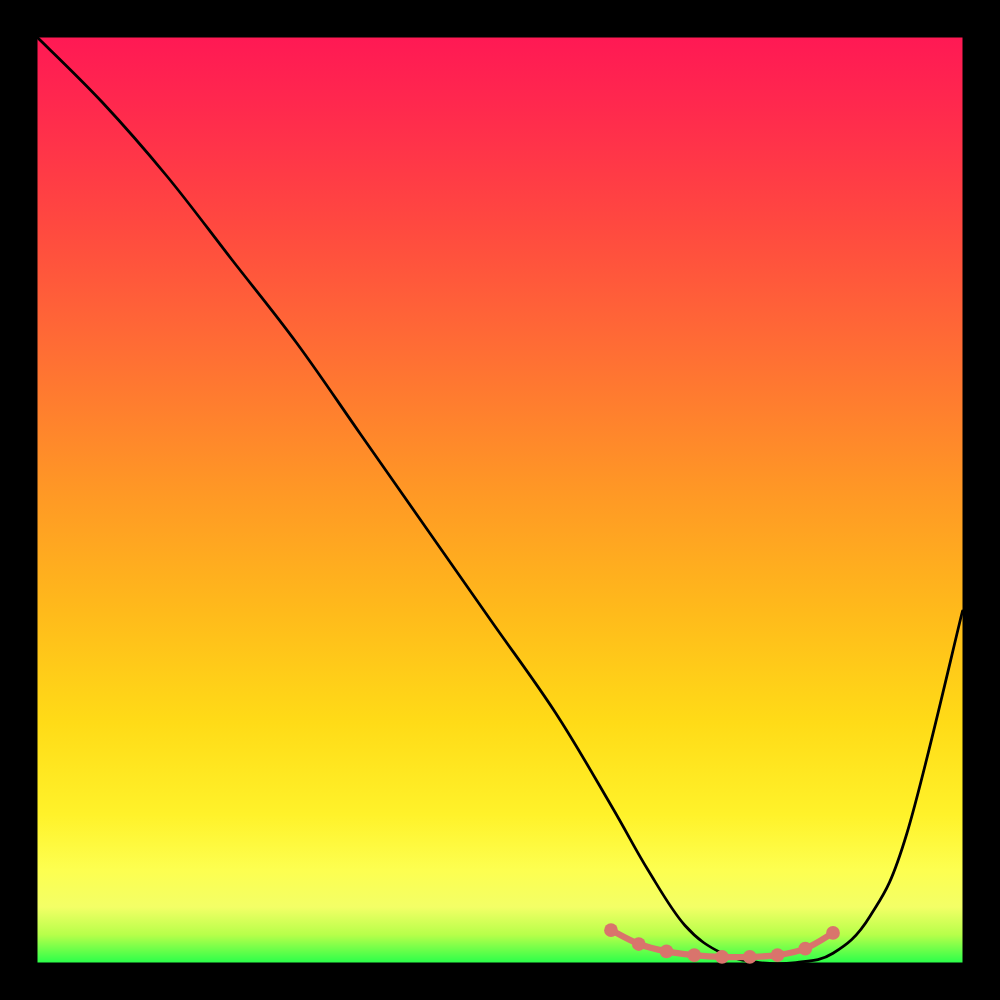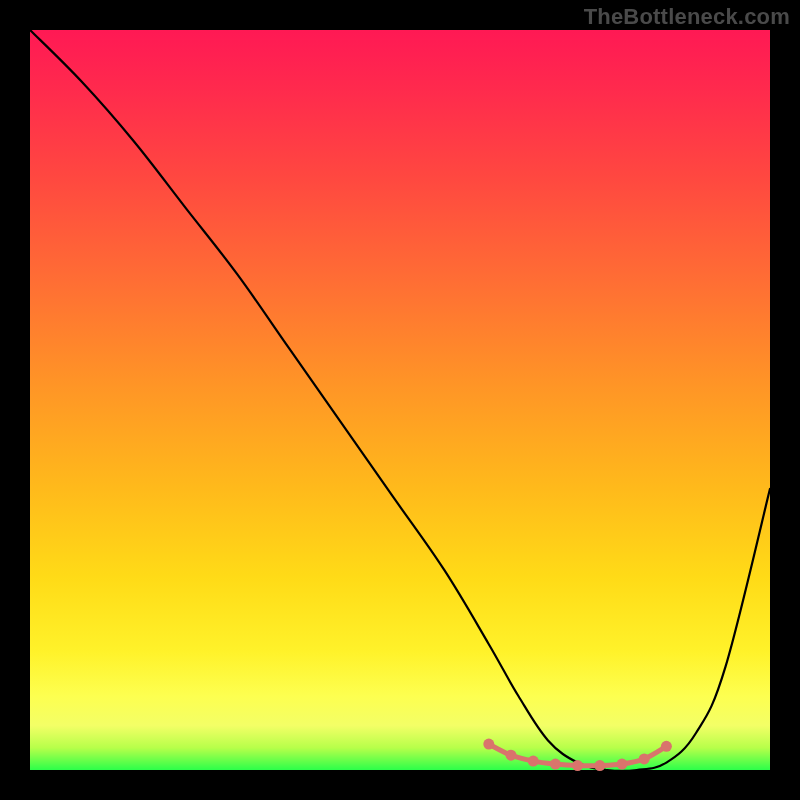--- a/index.html
+++ b/index.html
@@ -57,21 +57,20 @@
     width: 740px;
     height: 740px;
     overflow: visible;
   }
 </style>
 </head>
 <body>
 
 <div class="frame">
 
-  <div class="watermark">TheBottleneck.com</div>
 
   <div class="plot">
     <svg class="curve" viewBox="0 0 740 740" preserveAspectRatio="none">
       <path id="main-curve-path" fill="none" stroke="#000" stroke-width="2.2" stroke-linecap="round" stroke-linejoin="round" d="M 0.00 0.00 C 9.32 9.32, 33.15 31.82, 51.80 51.80 C 70.45 71.78, 84.95 88.36, 103.60 111.00 C 122.25 133.64, 136.75 153.62, 155.40 177.60 C 174.05 201.58, 188.55 218.89, 207.20 244.20 C 225.85 269.51, 240.35 291.56, 259.00 318.20 C 277.65 344.84, 292.15 365.56, 310.80 392.20 C 329.45 418.84, 343.95 439.56, 362.60 466.20 C 381.25 492.84, 397.08 513.56, 414.40 540.20 C 431.72 566.84, 445.48 591.56, 458.80 614.20 C 472.12 636.84, 477.74 648.68, 488.40 666.00 C 499.06 683.32, 507.34 698.41, 518.00 710.40 C 528.66 722.39, 536.94 727.27, 547.60 732.60 C 558.26 737.93, 566.54 738.67, 577.20 740.00 C 587.86 741.33, 596.14 741.33, 606.80 740.00 C 617.46 738.67, 625.74 739.26, 636.40 732.60 C 647.06 725.94, 655.34 720.32, 666.00 703.00 C 676.66 685.68, 682.28 680.36, 695.60 636.40 C 708.92 592.44, 732.01 490.77, 740.00 458.80"></path>
       <g id="trough-group">
           <path d="M 458.80 714.10 C 462.80 716.10, 473.01 722.14, 481.00 725.20 C 488.99 728.26, 495.21 729.52, 503.20 731.12 C 511.19 732.72, 517.41 733.28, 525.40 734.08 C 533.39 734.88, 539.61 735.29, 547.60 735.56 C 555.59 735.83, 561.81 735.83, 569.80 735.56 C 577.79 735.29, 584.01 735.28, 592.00 734.08 C 599.99 732.88, 606.21 732.10, 614.20 728.90 C 622.19 725.70, 632.40 718.58, 636.40 716.32" fill="none" stroke="#d9746c" stroke-width="5" stroke-linecap="round"></path>
           <circle cx="458.80" cy="714.10" r="5.5" fill="#d9746c"></circle>
           <circle cx="481.00" cy="725.20" r="5.5" fill="#d9746c"></circle>
           <circle cx="503.20" cy="731.12" r="5.5" fill="#d9746c"></circle>
           <circle cx="525.40" cy="734.08" r="5.5" fill="#d9746c"></circle>

